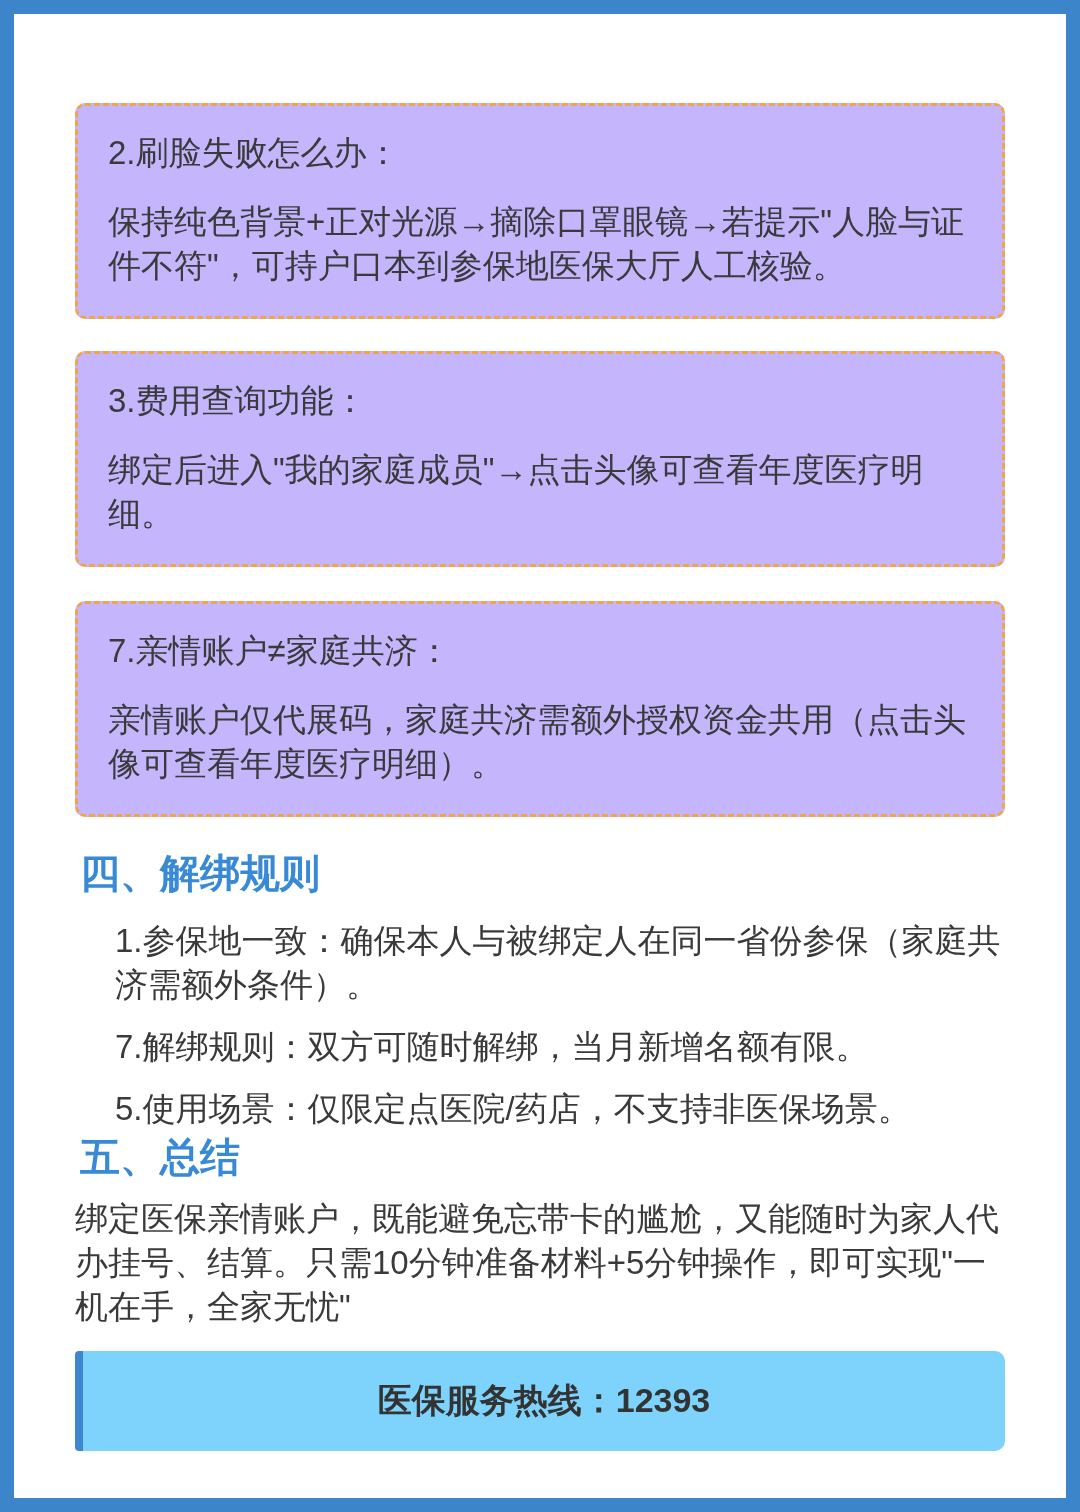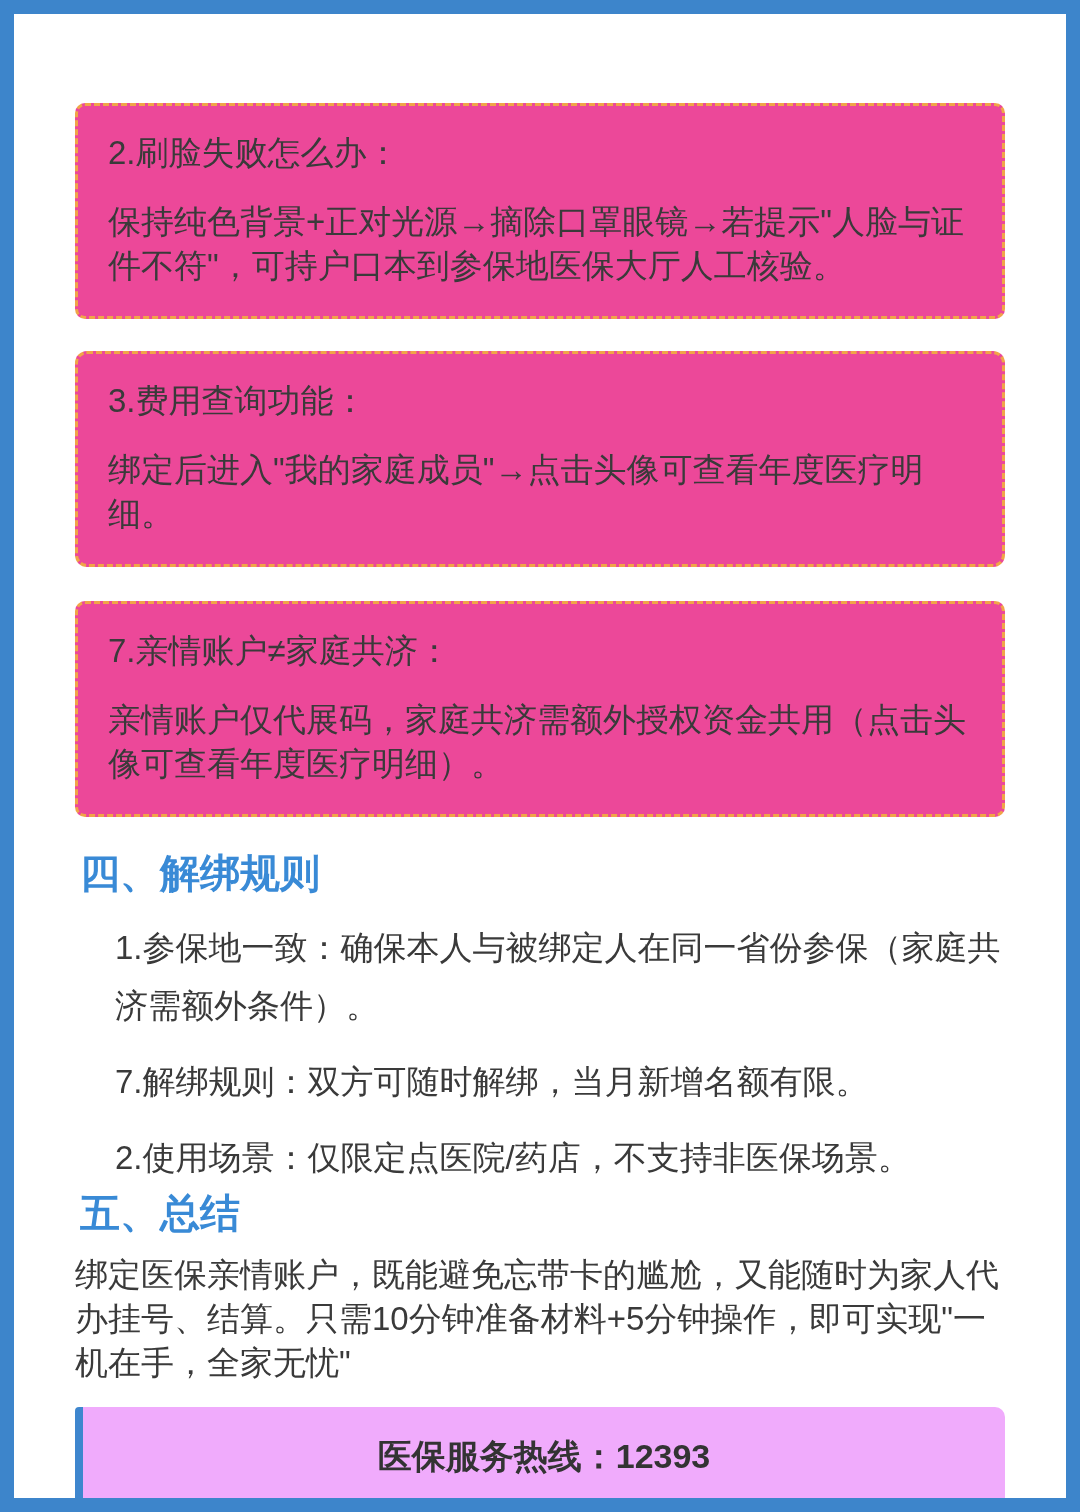--- a/index.html
+++ b/index.html
@@ -15,27 +15,27 @@
     border: 14px solid #3D85CB;
     background: #ffffff;
     overflow: hidden;
   }
   .content {
     padding: 0 61px;
     color: #3A3A3A;
   }
   .faq-box {
     width: 930px;
-    background: #ec4899;
+    background: #c4b5fd;
     border: 3px dashed #F0A548;
     border-radius: 10px;
     padding: 26px 30px 28px 30px;
   }
   .faq-box.first { margin-top: 89px; }
-  .faq-box.second { margin-top: 32px; border-radius: 12px; }
+  .faq-box.second { margin-top: 32px; }
   .faq-box.third { margin-top: 34px; }
   .faq-title {
     font-size: 33px;
     line-height: 42px;
     color: #3A3A3A;
     margin-bottom: 26px;
   }
   .faq-body {
     font-size: 33px;
     line-height: 44px;
@@ -49,36 +49,36 @@
     margin-left: 5px;
   }
   .heading-notes { margin-top: 32px; }
   .heading-summary { margin-top: 2px; }
   .notes-list {
     margin-top: 22px;
     padding-left: 40px;
   }
   .note-item {
     font-size: 33px;
-    line-height: 58px;
+    line-height: 44px;
     color: #3A3A3A;
     margin-bottom: 18px;
   }
   .note-item:last-child { margin-bottom: 0; }
   .summary-paragraph {
     margin-top: 16px;
     font-size: 33px;
     line-height: 44px;
     color: #3A3A3A;
   }
   .hotline-banner {
     margin-top: 22px;
     width: 930px;
     height: 100px;
-    background: #f0abfc;
+    background: #7dd3fc;
     border-left: 8px solid #3E86CE;
     border-radius: 4px 10px 10px 4px;
     display: flex;
     align-items: center;
     justify-content: center;
   }
   .hotline-text {
     font-size: 34px;
     font-weight: bold;
     color: #333333;
@@ -103,21 +103,21 @@
     <div class="faq-box third">
       <div class="faq-title">7.亲情账户≠家庭共济：</div>
       <div class="faq-body">亲情账户仅代展码，家庭共济需额外授权资金共用（点击头像可查看年度医疗明细）。</div>
     </div>
 
     <div class="section-heading heading-notes">四、解绑规则</div>
 
     <div class="notes-list">
       <div class="note-item">1.参保地一致：确保本人与被绑定人在同一省份参保（家庭共济需额外条件）。</div>
       <div class="note-item">7.解绑规则：双方可随时解绑，当月新增名额有限。</div>
-      <div class="note-item">2.使用场景：仅限定点医院/药店，不支持非医保场景。</div>
+      <div class="note-item">5.使用场景：仅限定点医院/药店，不支持非医保场景。</div>
     </div>
 
     <div class="section-heading heading-summary">五、总结</div>
 
     <div class="summary-paragraph">绑定医保亲情账户，既能避免忘带卡的尴尬，又能随时为家人代办挂号、结算。只需10分钟准备材料+5分钟操作，即可实现"一机在手，全家无忧"</div>
 
     <div class="hotline-banner">
       <div class="hotline-text">医保服务热线：12393</div>
     </div>
 

